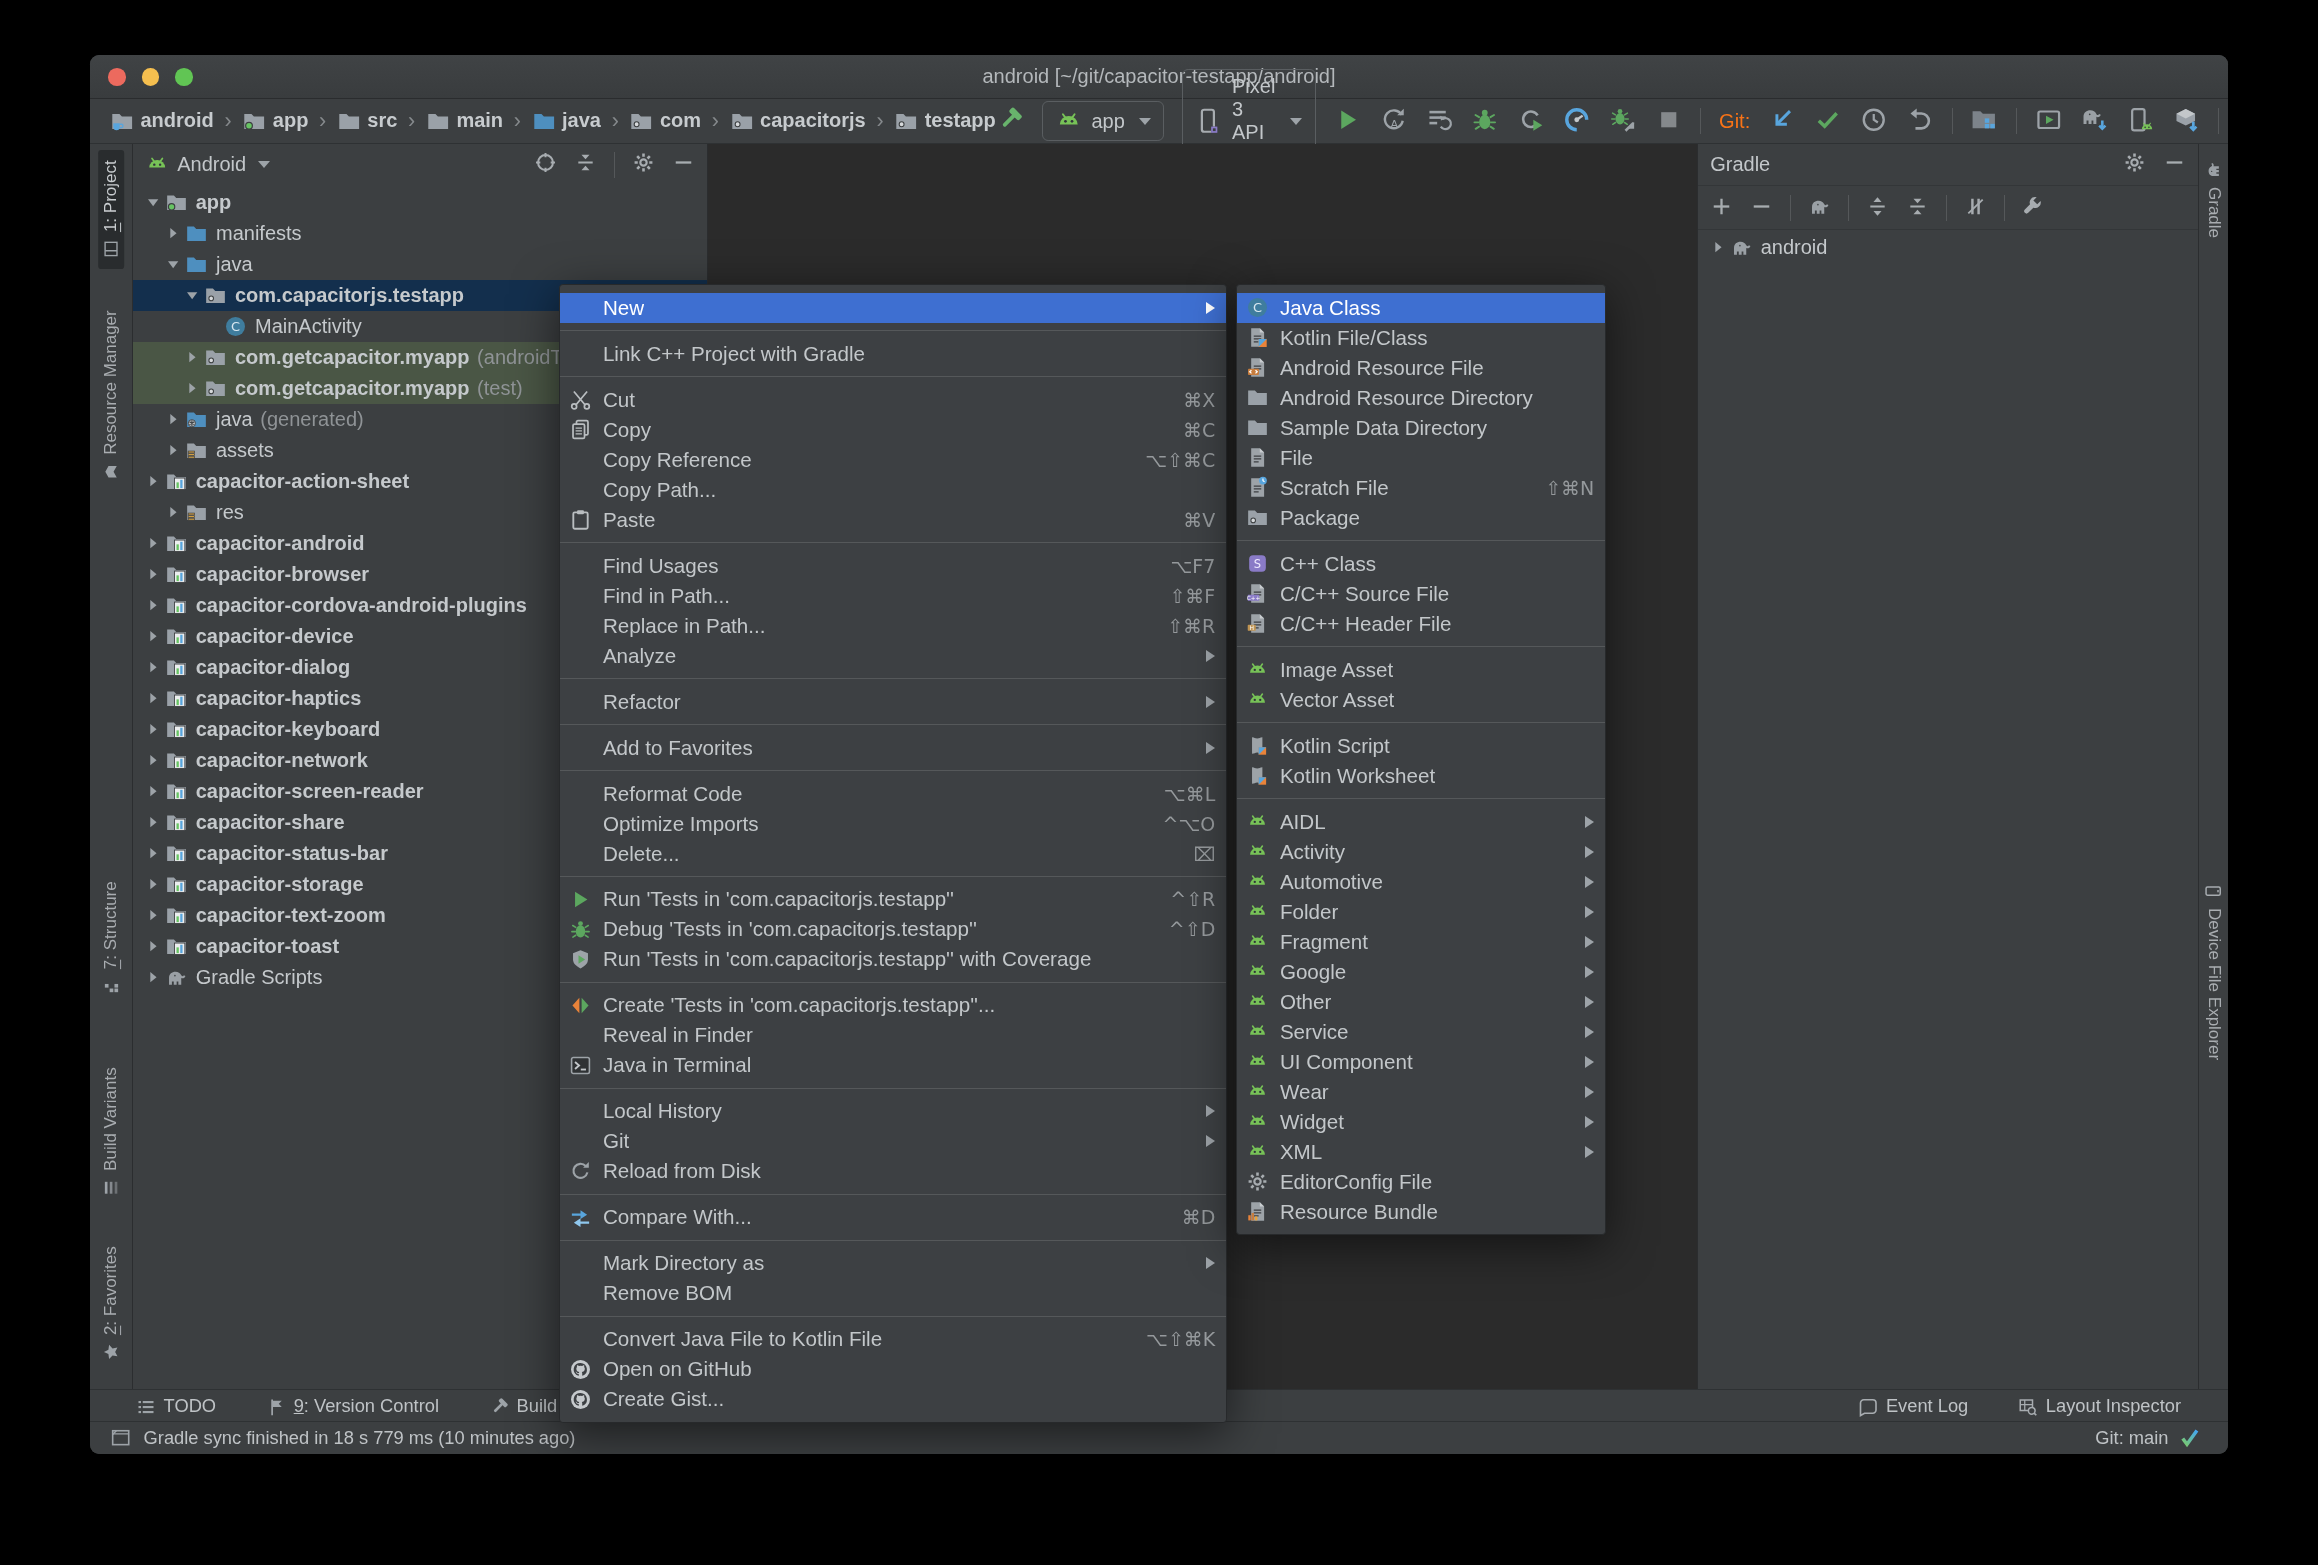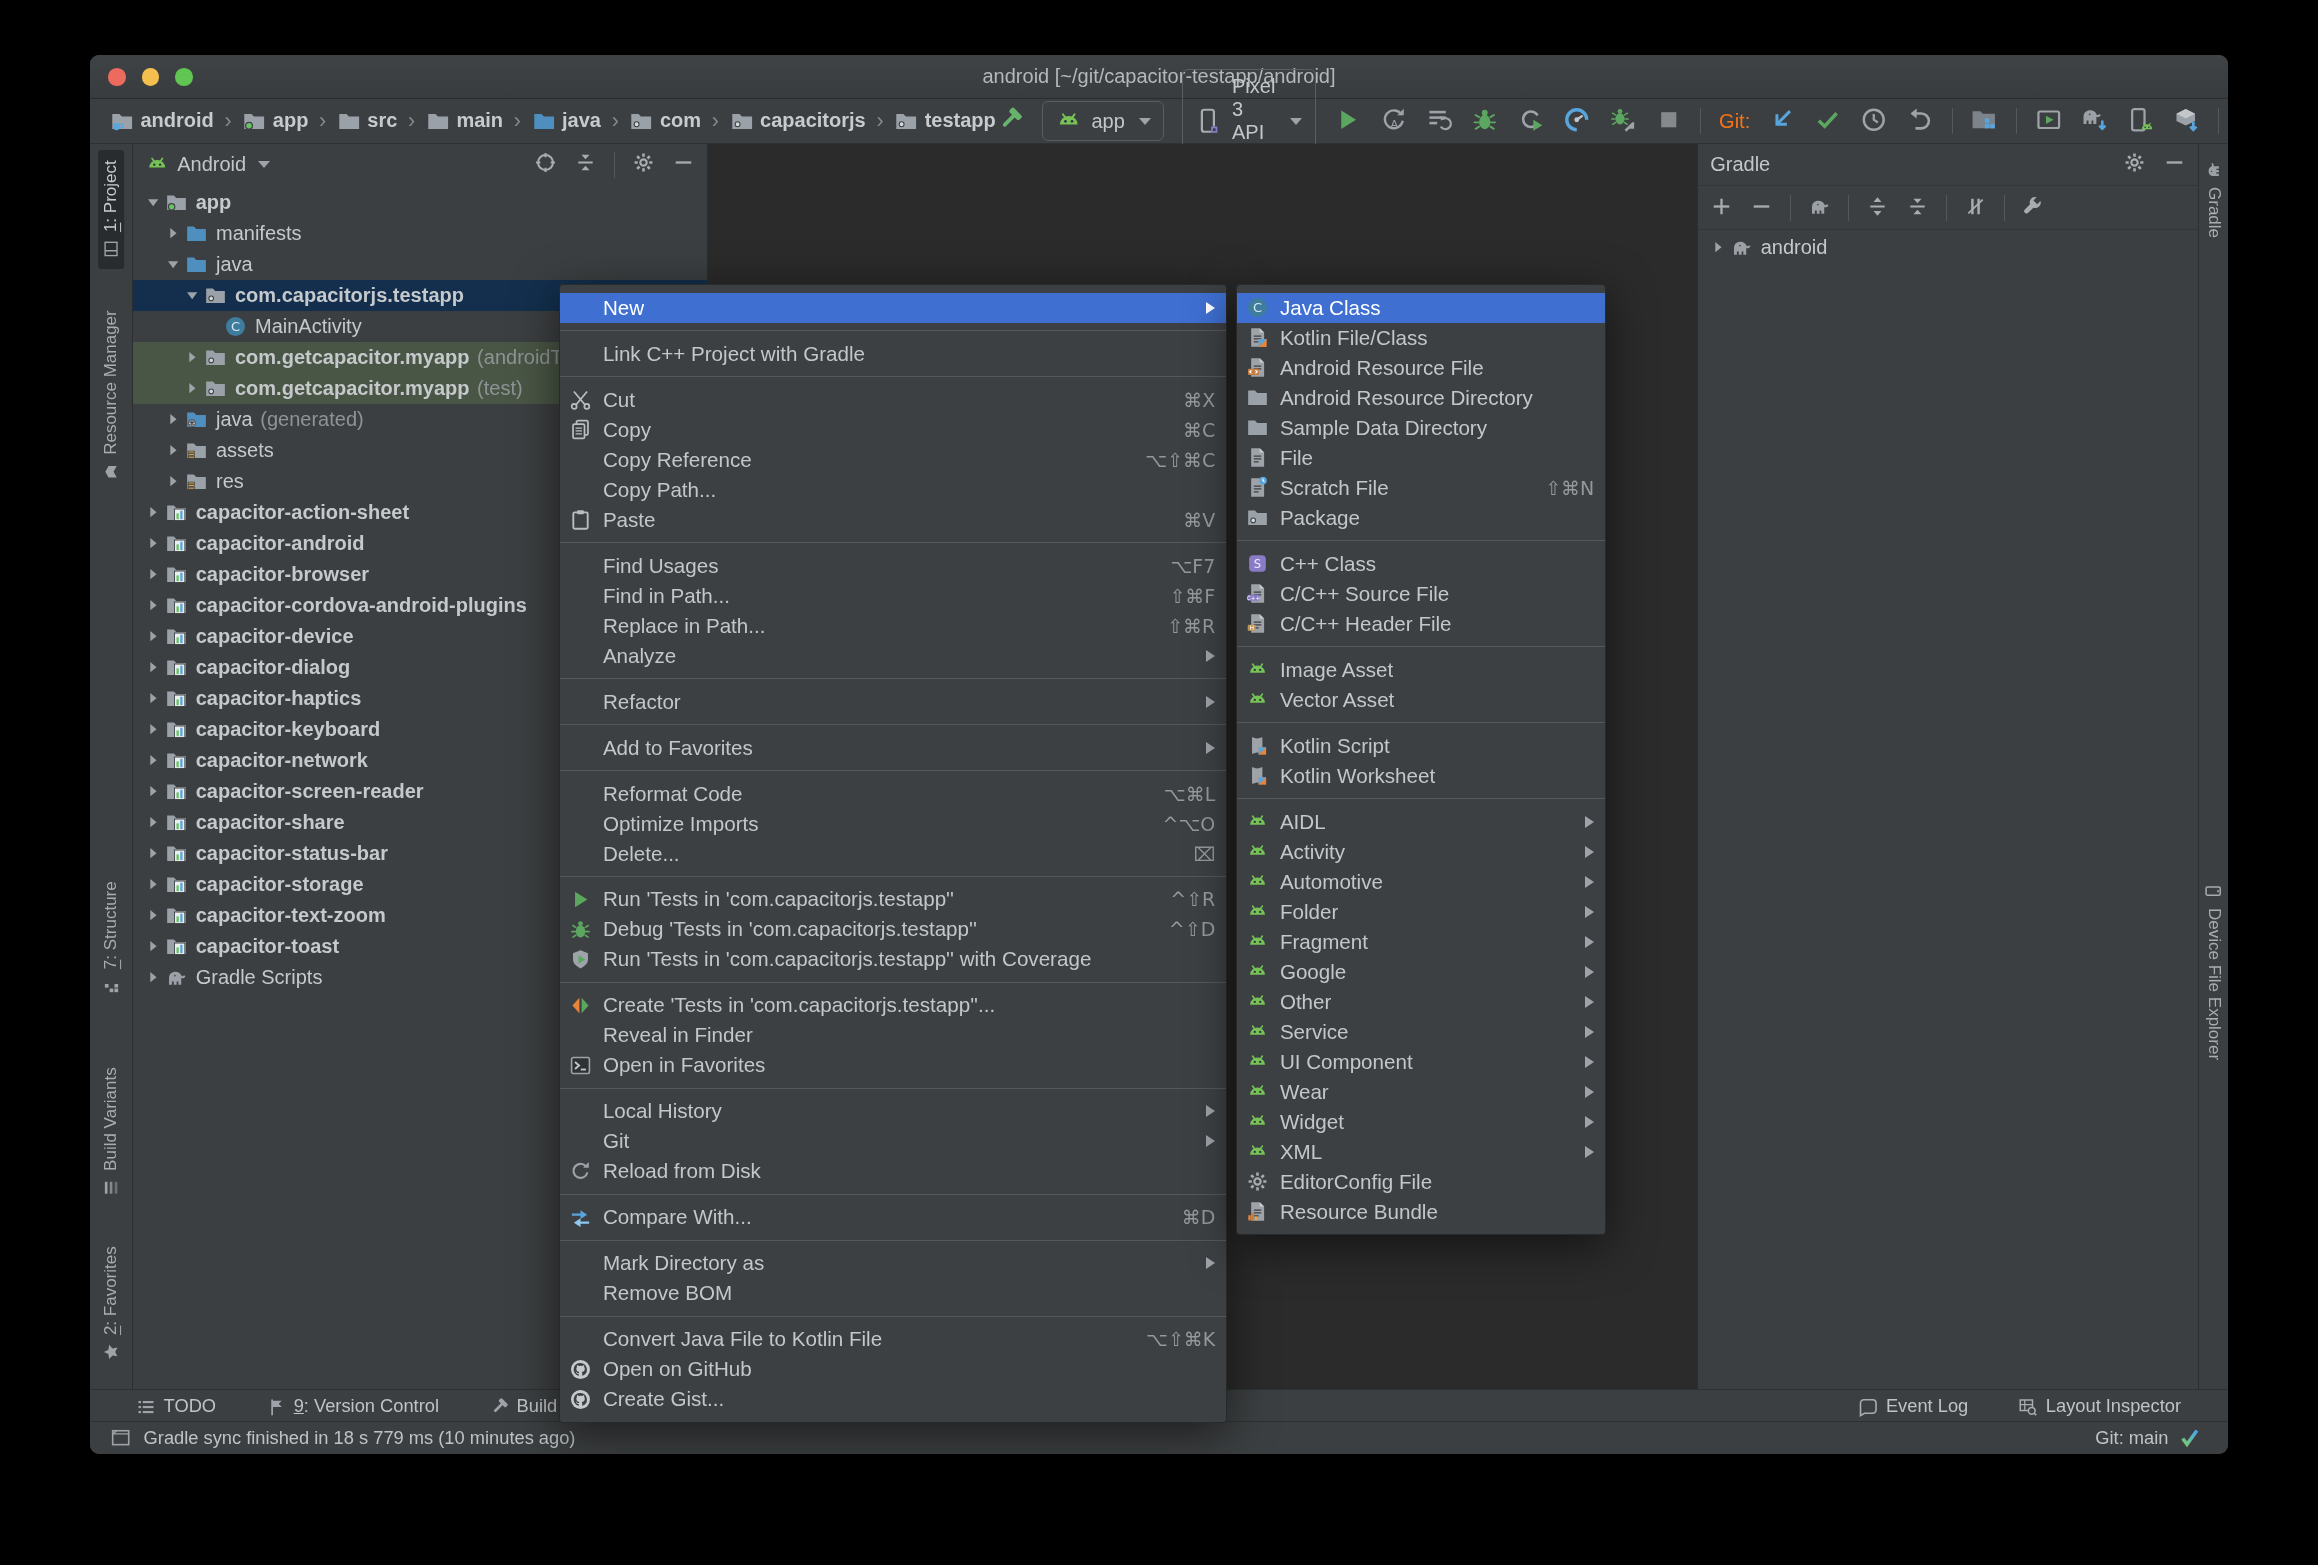--- a/index.html
+++ b/index.html
@@ -611,53 +611,53 @@
                   <path d="M1.5 3.2h4.7l1.6 1.7h6.7v8.3H1.5z" fill="#9aa1a8"></path>
                   <g fill="#d8a343" stroke="#3c3f41" stroke-width=".5">
                     <rect x="2.2" y="8.4" width="4.4" height="1.3"></rect>
                     <rect x="2.2" y="10.2" width="4.4" height="1.3"></rect>
                     <rect x="2.2" y="12" width="4.4" height="1.3"></rect>
                   </g>
                 </svg>
               </span>
               <span class="tlabel">assets</span>
             </div>
+            <div class="trow" style="padding-left:10.7px">
+              <span class="ic chev">
+                <svg viewBox="0 0 16 16">
+                  <path d="M5.5 3.5L11 8l-5.5 4.5z" fill="#9da3a8"></path>
+                </svg>
+              </span>
+              <span class="ic node">
+                <svg viewBox="0 0 16 16">
+                  <path d="M1.5 3.2h4.7l1.6 1.7h6.7v8.3H1.5z" fill="#9aa1a8"></path>
+                  <rect x="6.6" y="5.6" width="7.2" height="7.9" fill="#eceeef" stroke="#3c3f41" stroke-width=".6"></rect>
+                  <rect x="8" y="8.6" width="1.6" height="4" fill="#67c463"></rect>
+                  <rect x="10.6" y="6.8" width="1.6" height="5.8" fill="#58a5dd"></rect>
+                </svg>
+              </span>
+              <span class="tlabel bold">capacitor-action-sheet</span>
+            </div>
             <div class="trow" style="padding-left:31px">
               <span class="ic chev">
                 <svg viewBox="0 0 16 16">
                   <path d="M5.5 3.5L11 8l-5.5 4.5z" fill="#9da3a8"></path>
                 </svg>
               </span>
               <span class="ic node">
                 <svg viewBox="0 0 16 16">
                   <path d="M1.5 3.2h4.7l1.6 1.7h6.7v8.3H1.5z" fill="#9aa1a8"></path>
                   <g fill="#d8a343" stroke="#3c3f41" stroke-width=".5">
                     <rect x="2.2" y="8.4" width="4.4" height="1.3"></rect>
                     <rect x="2.2" y="10.2" width="4.4" height="1.3"></rect>
                     <rect x="2.2" y="12" width="4.4" height="1.3"></rect>
                   </g>
                 </svg>
               </span>
               <span class="tlabel">res</span>
-            </div>
-            <div class="trow" style="padding-left:10.7px">
-              <span class="ic chev">
-                <svg viewBox="0 0 16 16">
-                  <path d="M5.5 3.5L11 8l-5.5 4.5z" fill="#9da3a8"></path>
-                </svg>
-              </span>
-              <span class="ic node">
-                <svg viewBox="0 0 16 16">
-                  <path d="M1.5 3.2h4.7l1.6 1.7h6.7v8.3H1.5z" fill="#9aa1a8"></path>
-                  <rect x="6.6" y="5.6" width="7.2" height="7.9" fill="#eceeef" stroke="#3c3f41" stroke-width=".6"></rect>
-                  <rect x="8" y="8.6" width="1.6" height="4" fill="#67c463"></rect>
-                  <rect x="10.6" y="6.8" width="1.6" height="5.8" fill="#58a5dd"></rect>
-                </svg>
-              </span>
-              <span class="tlabel bold">capacitor-action-sheet</span>
             </div>
             <div class="trow" style="padding-left:10.7px">
               <span class="ic chev">
                 <svg viewBox="0 0 16 16">
                   <path d="M5.5 3.5L11 8l-5.5 4.5z" fill="#9da3a8"></path>
                 </svg>
               </span>
               <span class="ic node">
                 <svg viewBox="0 0 16 16">
                   <path d="M1.5 3.2h4.7l1.6 1.7h6.7v8.3H1.5z" fill="#9aa1a8"></path>
@@ -1286,21 +1286,21 @@
           <span class="mi-right"></span>
         </div>
         <div class="mi">
           <span class="ic ">
             <svg viewBox="0 0 16 16">
               <rect x="1.8" y="2.4" width="12.4" height="11.2" rx="1.2" fill="#2f3234" stroke="#9da3a8" stroke-width="1.1"></rect>
               <path d="M4.2 5.6L7 8l-2.8 2.4" fill="none" stroke="#c3c7ca" stroke-width="1.3"></path>
               <path d="M8.2 10.8h3.6" stroke="#c3c7ca" stroke-width="1.3"></path>
             </svg>
           </span>
-          <span class="mi-label">Open in Favorites</span>
+          <span class="mi-label">Java in Terminal</span>
           <span class="mi-right"></span>
         </div>
         <div class="menu-sep"></div>
         <div class="mi">
           <span class="ic "></span>
           <span class="mi-label">Local History</span>
           <span class="mi-right">
             <span class="subarrow"></span>
           </span>
         </div>

